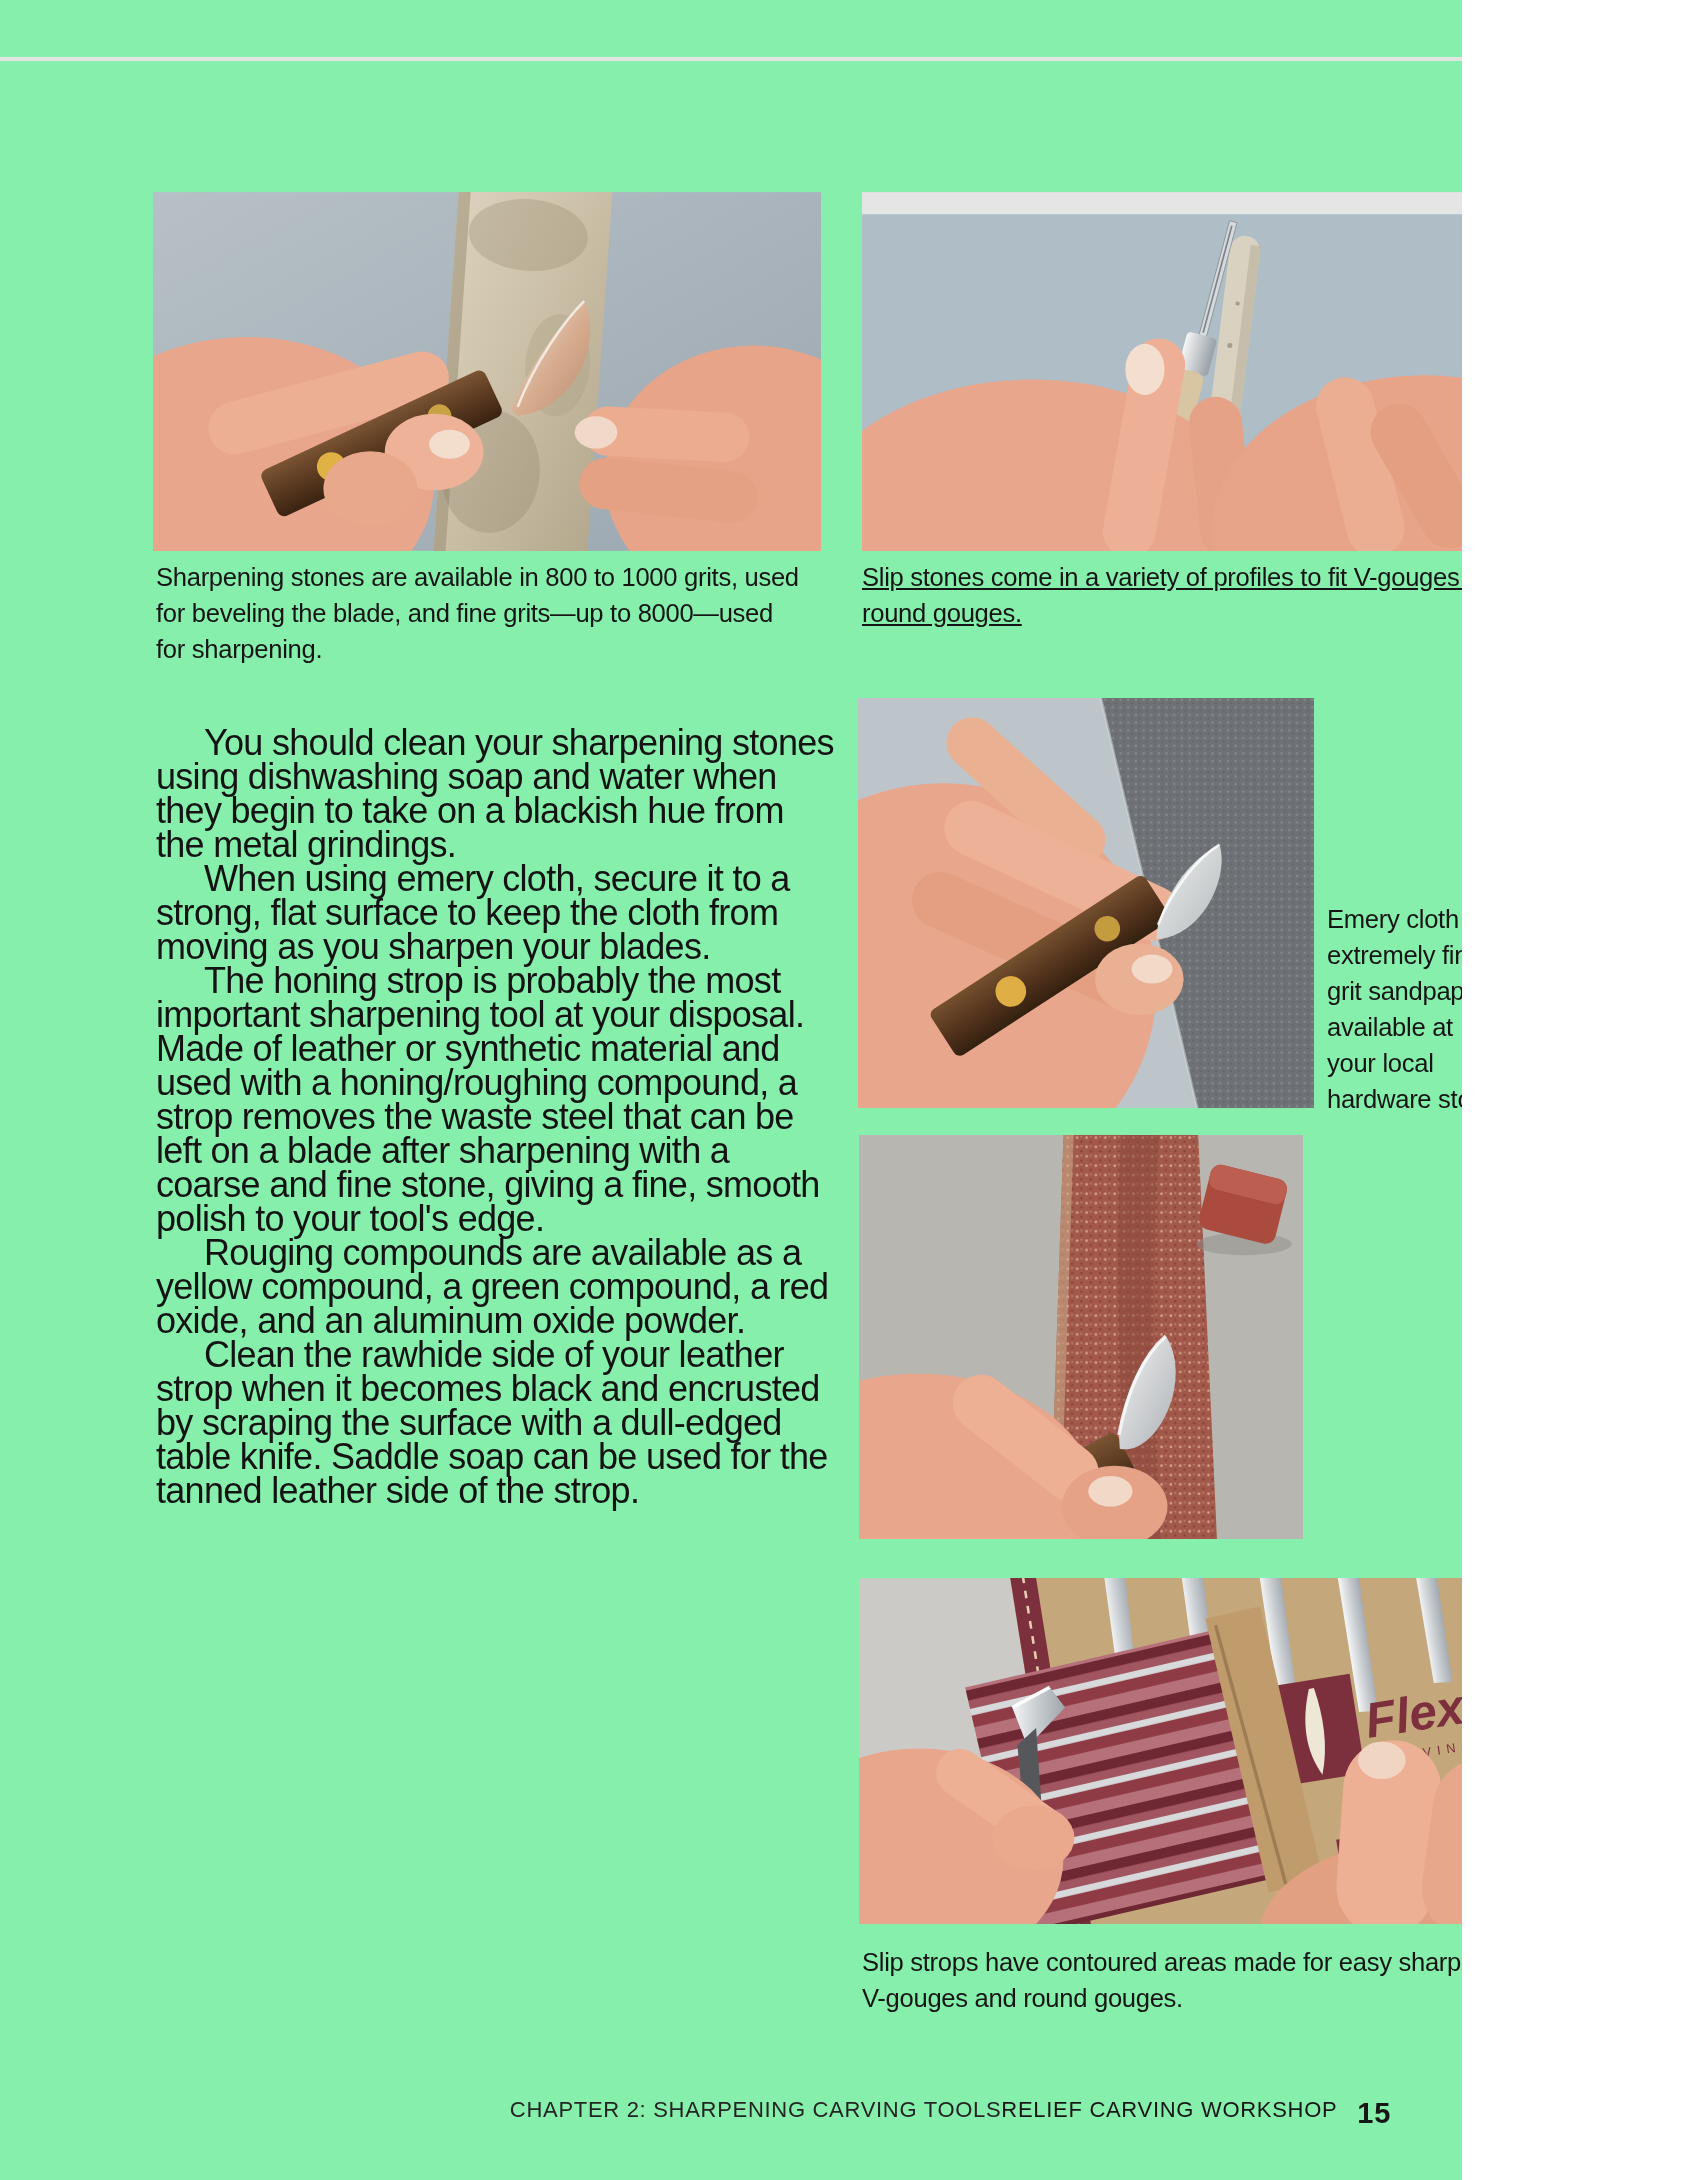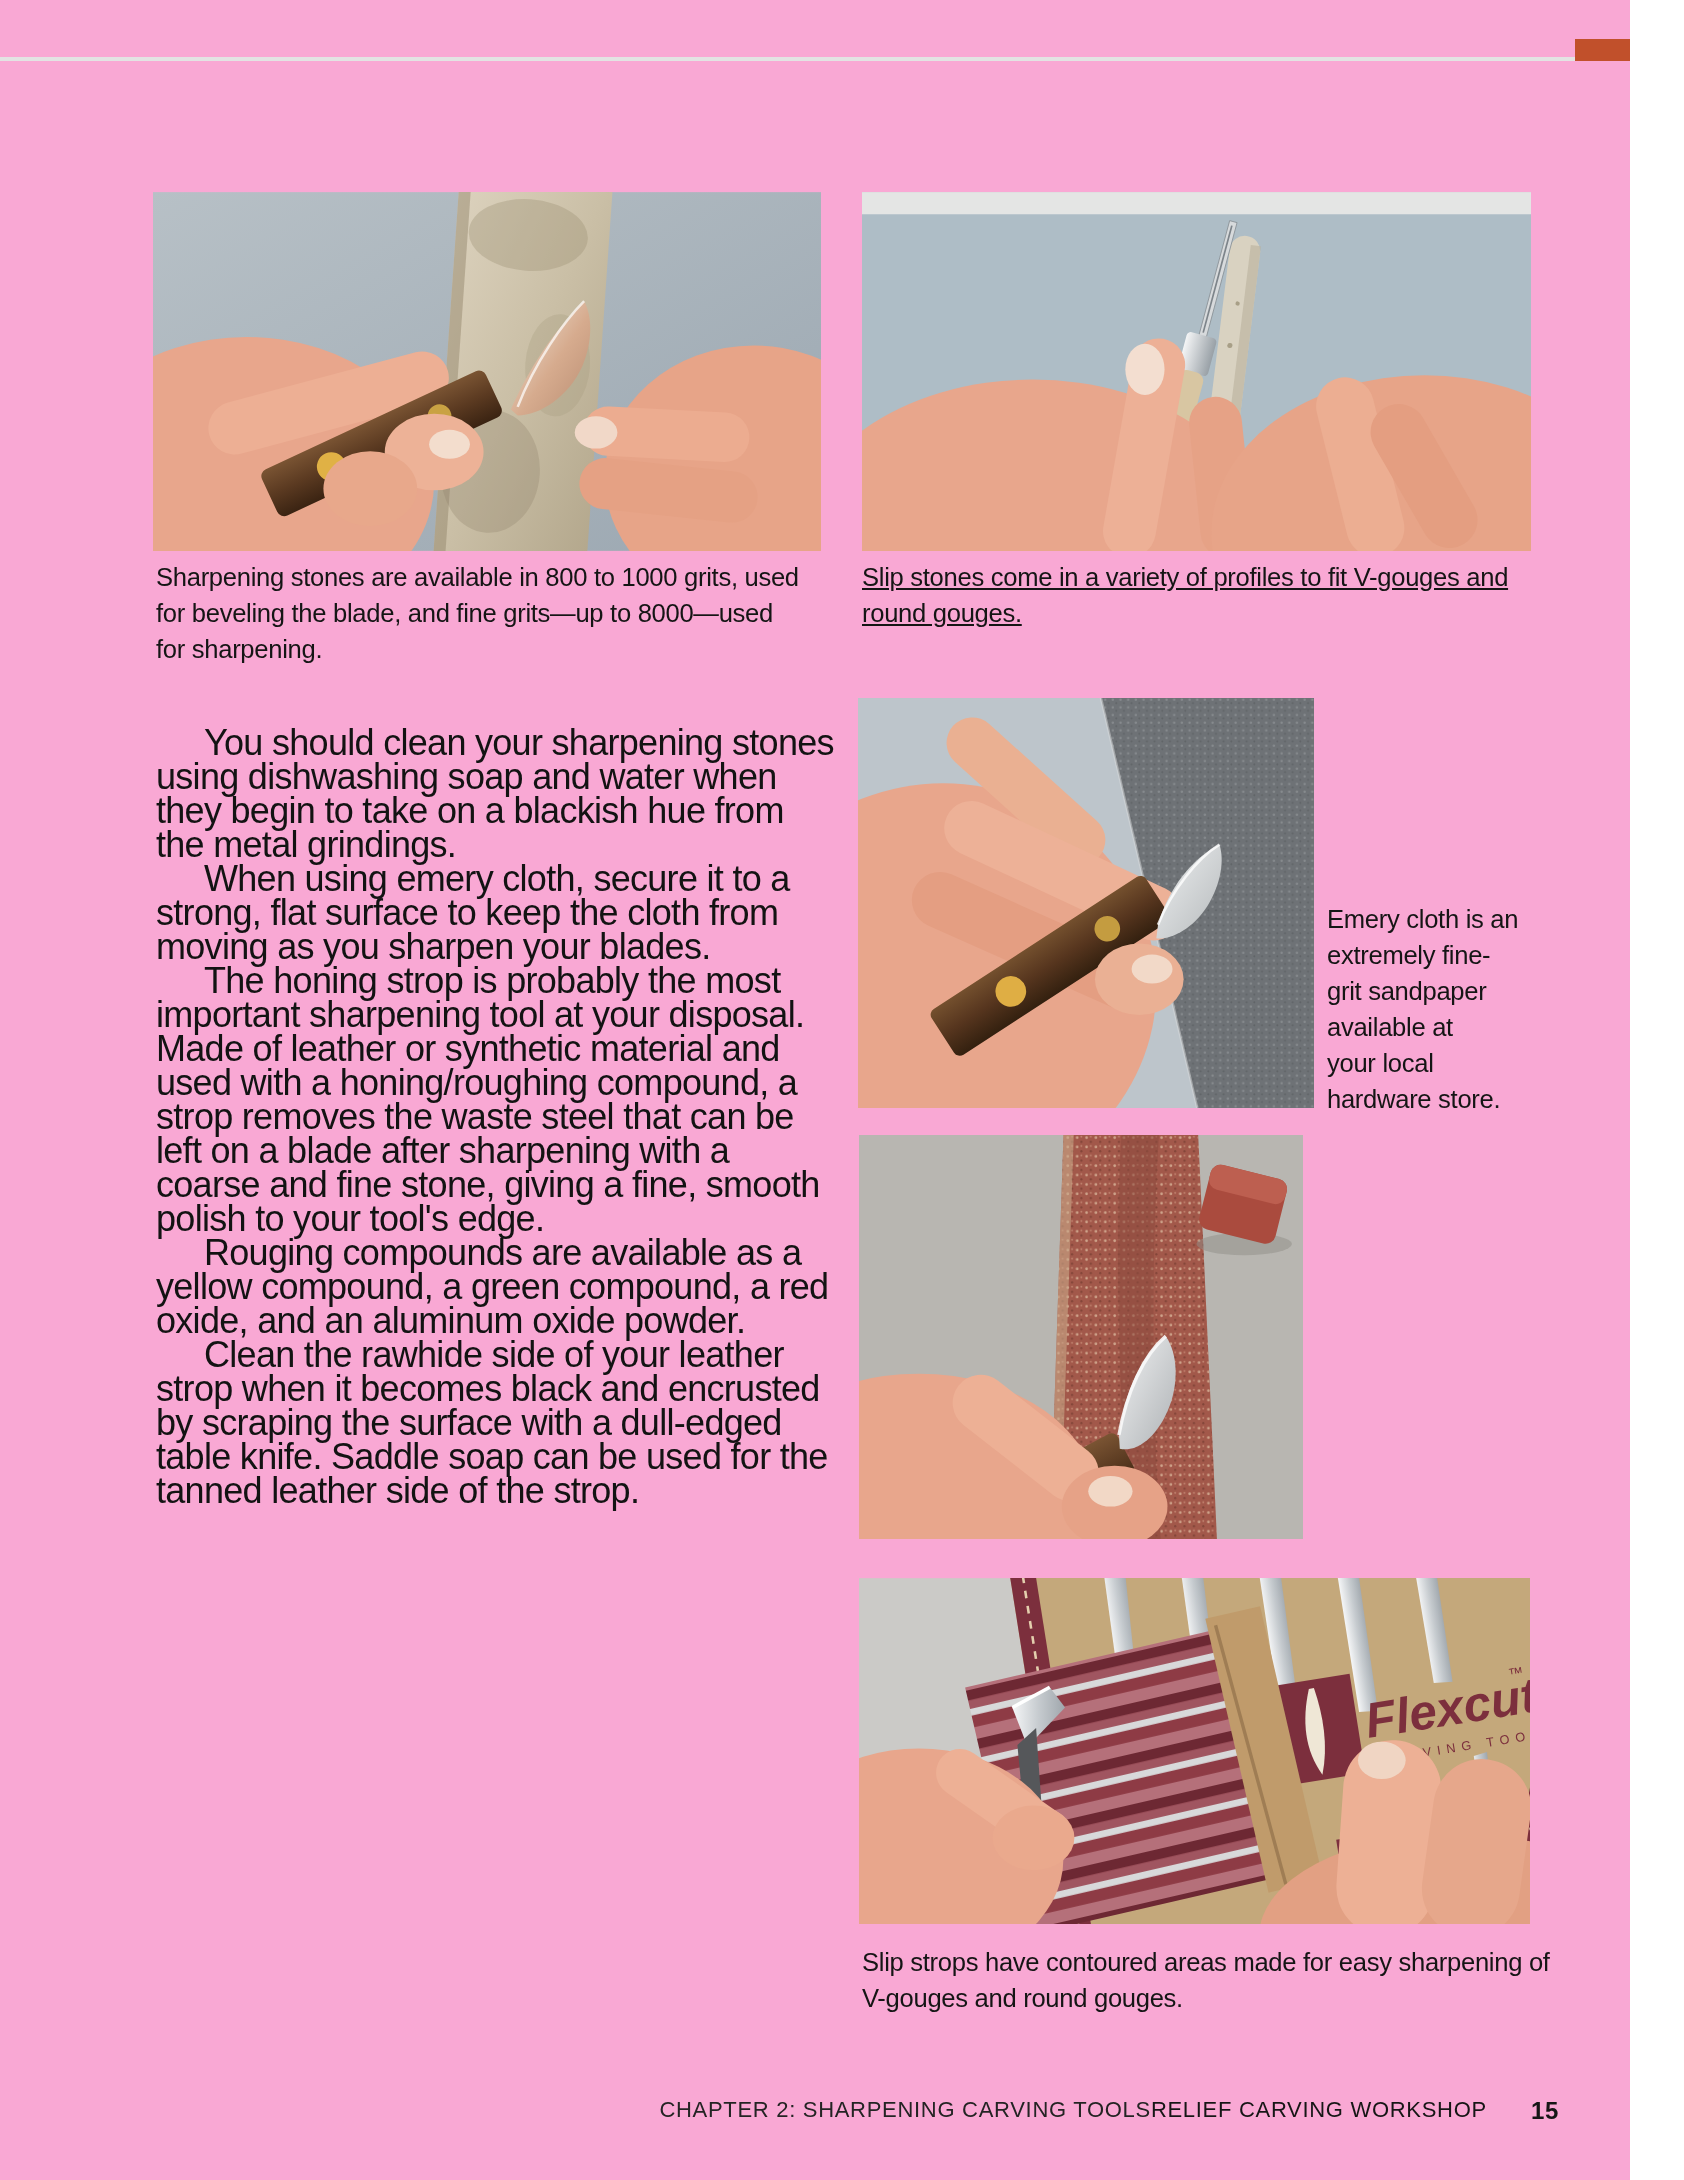--- a/index.html
+++ b/index.html
@@ -1,16 +1,16 @@
 <!DOCTYPE html>
 <html style="font-size:13.6px"><head>
 <meta charset="utf-8">
 <style>
   html,body{margin:0;padding:0;background:#ffffff;}
-  .page{position:relative;width:1630px;height:2181px;background:#f9a8d4;overflow:hidden;
+  .page{position:relative;width:1462px;height:2181px;background:#86efac;overflow:hidden;
         font-family:"Liberation Sans", sans-serif;color:#161616;}
   .top-rule{position:absolute;left:0;top:57px;width:1575px;height:4.3px;background:#e3e3e3;}
   .accent-block{position:absolute;left:1575px;top:39px;width:110px;height:22px;background:#c1502b;}
   .ph{position:absolute;}
   .ph svg{display:block;}
   #ph1{left:153px;top:192px;}
   #ph2{left:862px;top:192px;}
   #ph3{left:858px;top:698px;}
   #ph4{left:859px;top:1135px;}
   #ph5{left:859px;top:1578px;}
@@ -21,21 +21,21 @@
   #cap3{left:1327px;top:901px;width:239px;}
   #cap4{left:1327px;top:1325px;width:247px;}
   #cap5{left:862px;top:1944px;width:733px;}
   .article{position:absolute;left:156px;top:726px;width:681px;font-size:36px;line-height:34px;
            letter-spacing:-0.7px;color:#131313;}
   .article p{margin:0;text-indent:48px;}
   .footer{position:absolute;top:2097px;right:71px;display:flex;align-items:flex-start;
           font-size:22px;letter-spacing:0.7px;color:#242424;white-space:nowrap;}
   .footer .chapter{font-weight:400;}
   .footer .book{font-weight:400;color:#161616;}
-  .footer .pagenum{font-weight:700;margin-left:44px;font-size:24px;color:#161616;}
+  .footer .pagenum{font-weight:700;margin-left:20px;font-size:29px;color:#161616;}
 </style>
 </head>
 <body>
 
 <div class="page">
 
   <div class="top-rule"></div>
   <div class="accent-block" style="background: rgb(193, 80, 43);"></div>
 
   <div class="ph" id="ph1">

